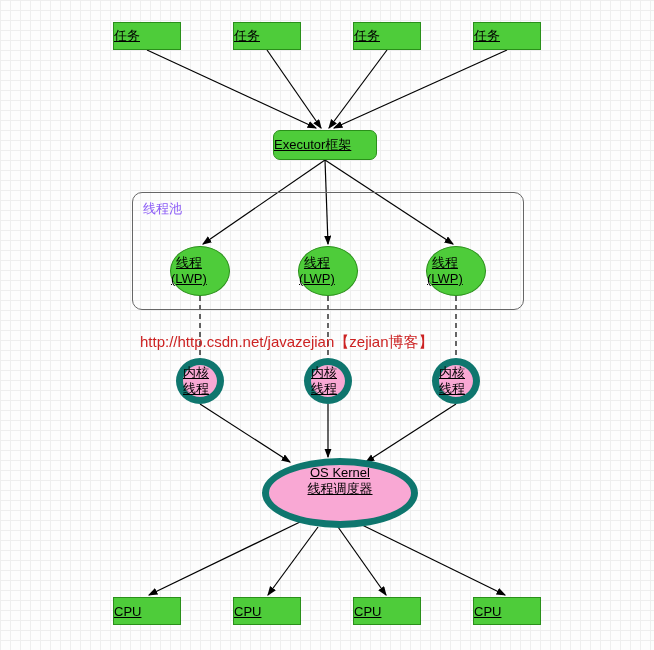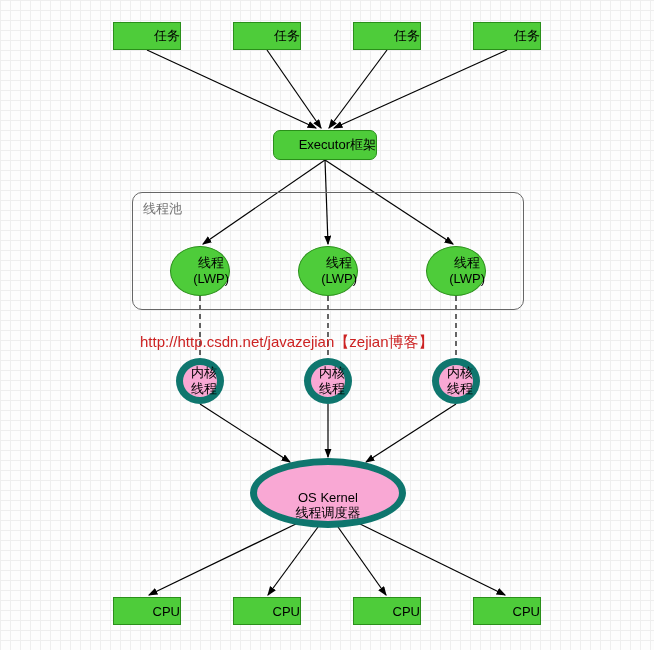--- a/index.html
+++ b/index.html
@@ -14,24 +14,25 @@
       linear-gradient(90deg, #eeeeee 1px, transparent 1px),
       linear-gradient(#e5e5e5 1px, transparent 1px),
       linear-gradient(90deg, #e5e5e5 1px, transparent 1px);
     background-size: 10px 10px, 10px 10px, 50px 50px, 50px 50px;
     position: relative;
   }
   .node {
     position: absolute;
     display: flex;
     align-items: center;
-    justify-content: flex-end;
+    justify-content: flex-start;
     text-align: center;
     font-size: 13px;
     color: #000;
+    text-decoration: underline;
   }
   .rect-green {
     background: #4ecc3a;
     border: 1px solid #2a8f1a;
   }
   .ellipse-green {
     background: #4ecc3a;
     border: 1px solid #2a8f1a;
     border-radius: 50%;
     line-height: 1.2;
@@ -43,21 +44,21 @@
     line-height: 1.2;
   }
   .pool-box {
     position: absolute;
     border: 1px solid #666;
     border-radius: 10px;
   }
   .pool-label {
     position: absolute;
     font-size: 13px;
-    color: #737373;
+    color: #8b5cf6;
     text-align: right;
   }
   .watermark {
     position: absolute;
     font-size: 15px;
     color: #cc2222;
   }
   svg.arrows {
     position: absolute;
     left: 0; top: 0;
@@ -129,21 +130,21 @@
   <span>http://http.csdn.net/javazejian</span><span>【zejian博客】</span>
 </div>
 
 <div class="node ellipse-pink" style="left:176px; top:358px; width:48px; height:46px; white-space:pre;"><span>内核
 线程</span></div>
 <div class="node ellipse-pink" style="left:304px; top:358px; width:48px; height:46px; white-space:pre;"><span>内核
 线程</span></div>
 <div class="node ellipse-pink" style="left:432px; top:358px; width:48px; height:46px; white-space:pre;"><span>内核
 线程</span></div>
 
-<div class="node ellipse-pink" style="left:250px; top:458px; width:156px; height:70px; flex-direction:column;">
+<div class="node ellipse-pink" style="left:262px; top:458px; width:156px; height:70px; flex-direction:column;">
   <span>OS Kernel</span>
   <span>线程调度器</span>
 </div>
 
 <div class="node rect-green" style="left:113px; top:597px; width:68px; height:28px;">
     <span>CPU</span>
   </div>
 <div class="node rect-green" style="left:233px; top:597px; width:68px; height:28px;">
     <span>CPU</span>
   </div>

